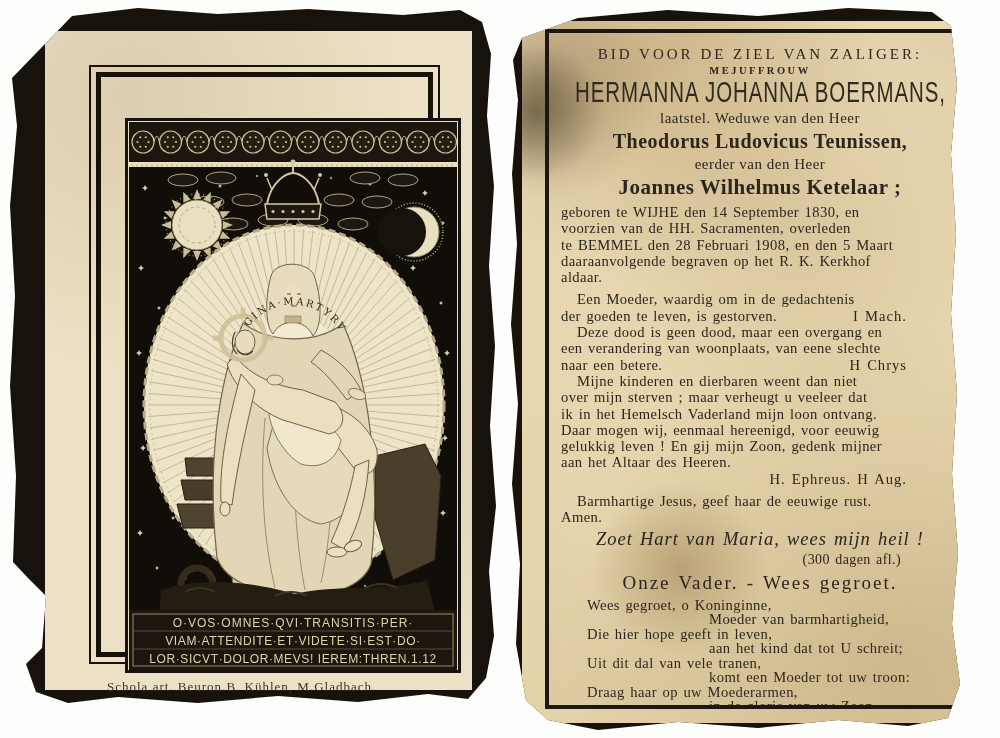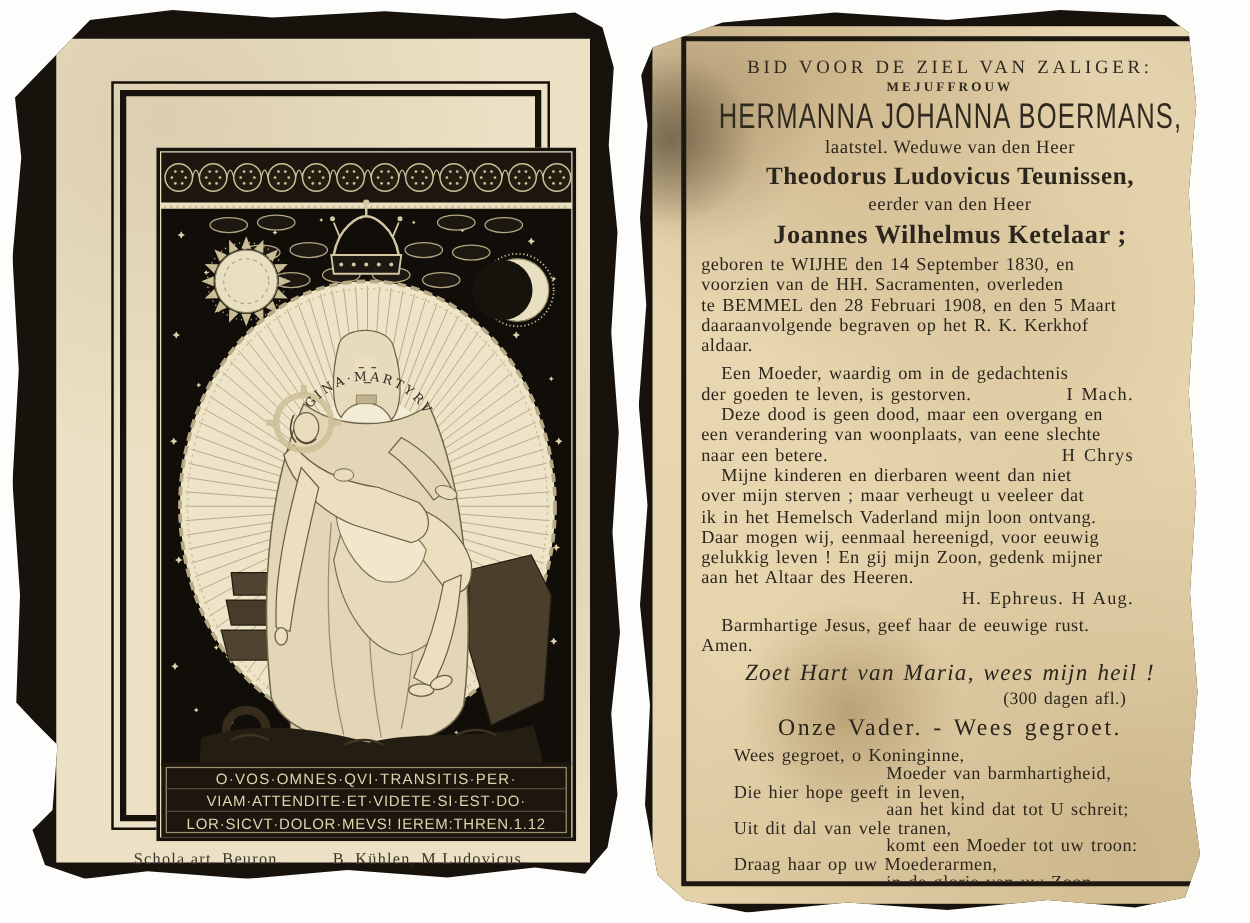--- a/index.html
+++ b/index.html
@@ -43,21 +43,21 @@
       radial-gradient(circle at 95% 45%, #17120c 0 9px, transparent 10px),
       radial-gradient(circle at 85% 75%, #17120c 0 6px, transparent 7px),
       #e7d7b2;}
   
   #lf-outer{position:absolute;left:44px;top:34px;right:32px;bottom:26px;
             border:2px solid #171209;}
   #lf-inner{position:absolute;left:51px;top:41px;right:39px;bottom:33px;
             border:5px solid #171209;}
   #engraving-wrap{position:absolute;left:80px;top:87px;width:336px;height:555px;}
   #credits{position:absolute;left:62px;right:50px;top:648px;display:flex;
-           justify-content:space-between;font-size:13px;color:#3a332a;
+           font-size:13px;color:#3a332a;
            letter-spacing:1px;}
   
   #rc-frame{position:absolute;left:37px;top:25px;width:418px;height:672px;
             border:4px solid #1d1812;overflow:hidden;}
   #rc-text{position:absolute;left:12px;right:8px;top:4px;color:#2b251d;}
   .rc-header{text-align:center;font-size:15px;letter-spacing:3px;line-height:19px;margin-top:8px;}
   .rc-sub{text-align:center;font-size:10.5px;font-weight:bold;letter-spacing:2.5px;line-height:14px;}
   .rc-name{text-align:center;font-family:"Liberation Sans",sans-serif;
            font-size:22px;line-height:30px;white-space:nowrap;}
   .rc-name span{display:inline-block;transform:scale(.93,1.3);letter-spacing:1px;color:#2e2820;}
@@ -468,21 +468,21 @@
             <line x1="8" y1="531" x2="328" y2="531" stroke="#6e6448" stroke-width=".7"></line>
             <text x="168" y="509" text-anchor="middle" font-family="Liberation Sans, sans-serif" font-size="12" letter-spacing="1" fill="#ded3ab">O·VOS·OMNES·QVI·TRANSITIS·PER·</text>
             <text x="168" y="527" text-anchor="middle" font-family="Liberation Sans, sans-serif" font-size="12" letter-spacing=".6" fill="#ded3ab">VIAM·ATTENDITE·ET·VIDETE·SI·EST·DO·</text>
             <text x="168" y="545" text-anchor="middle" font-family="Liberation Sans, sans-serif" font-size="12" letter-spacing=".6" fill="#ded3ab">LOR·SICVT·DOLOR·MEVS!  IEREM:THREN.1.12</text>
           </g>
         </svg>
       </div>
 
       <div id="credits">
         <span>Schola art. Beuron.</span>
-        <span>B. Kühlen, M.Ludovicus.</span>
+        <span>B. Kühlen, M.Gladbach.</span>
       </div>
     </div>
   </div>
 
   <div class="card" id="right-card">
     <div class="cream" id="right-cream"></div>
     <div id="rc-wear"></div>
     <div id="rc-frame">
       <div id="rc-text">
         <div class="rc-header">BID VOOR DE ZIEL VAN ZALIGER:</div>

